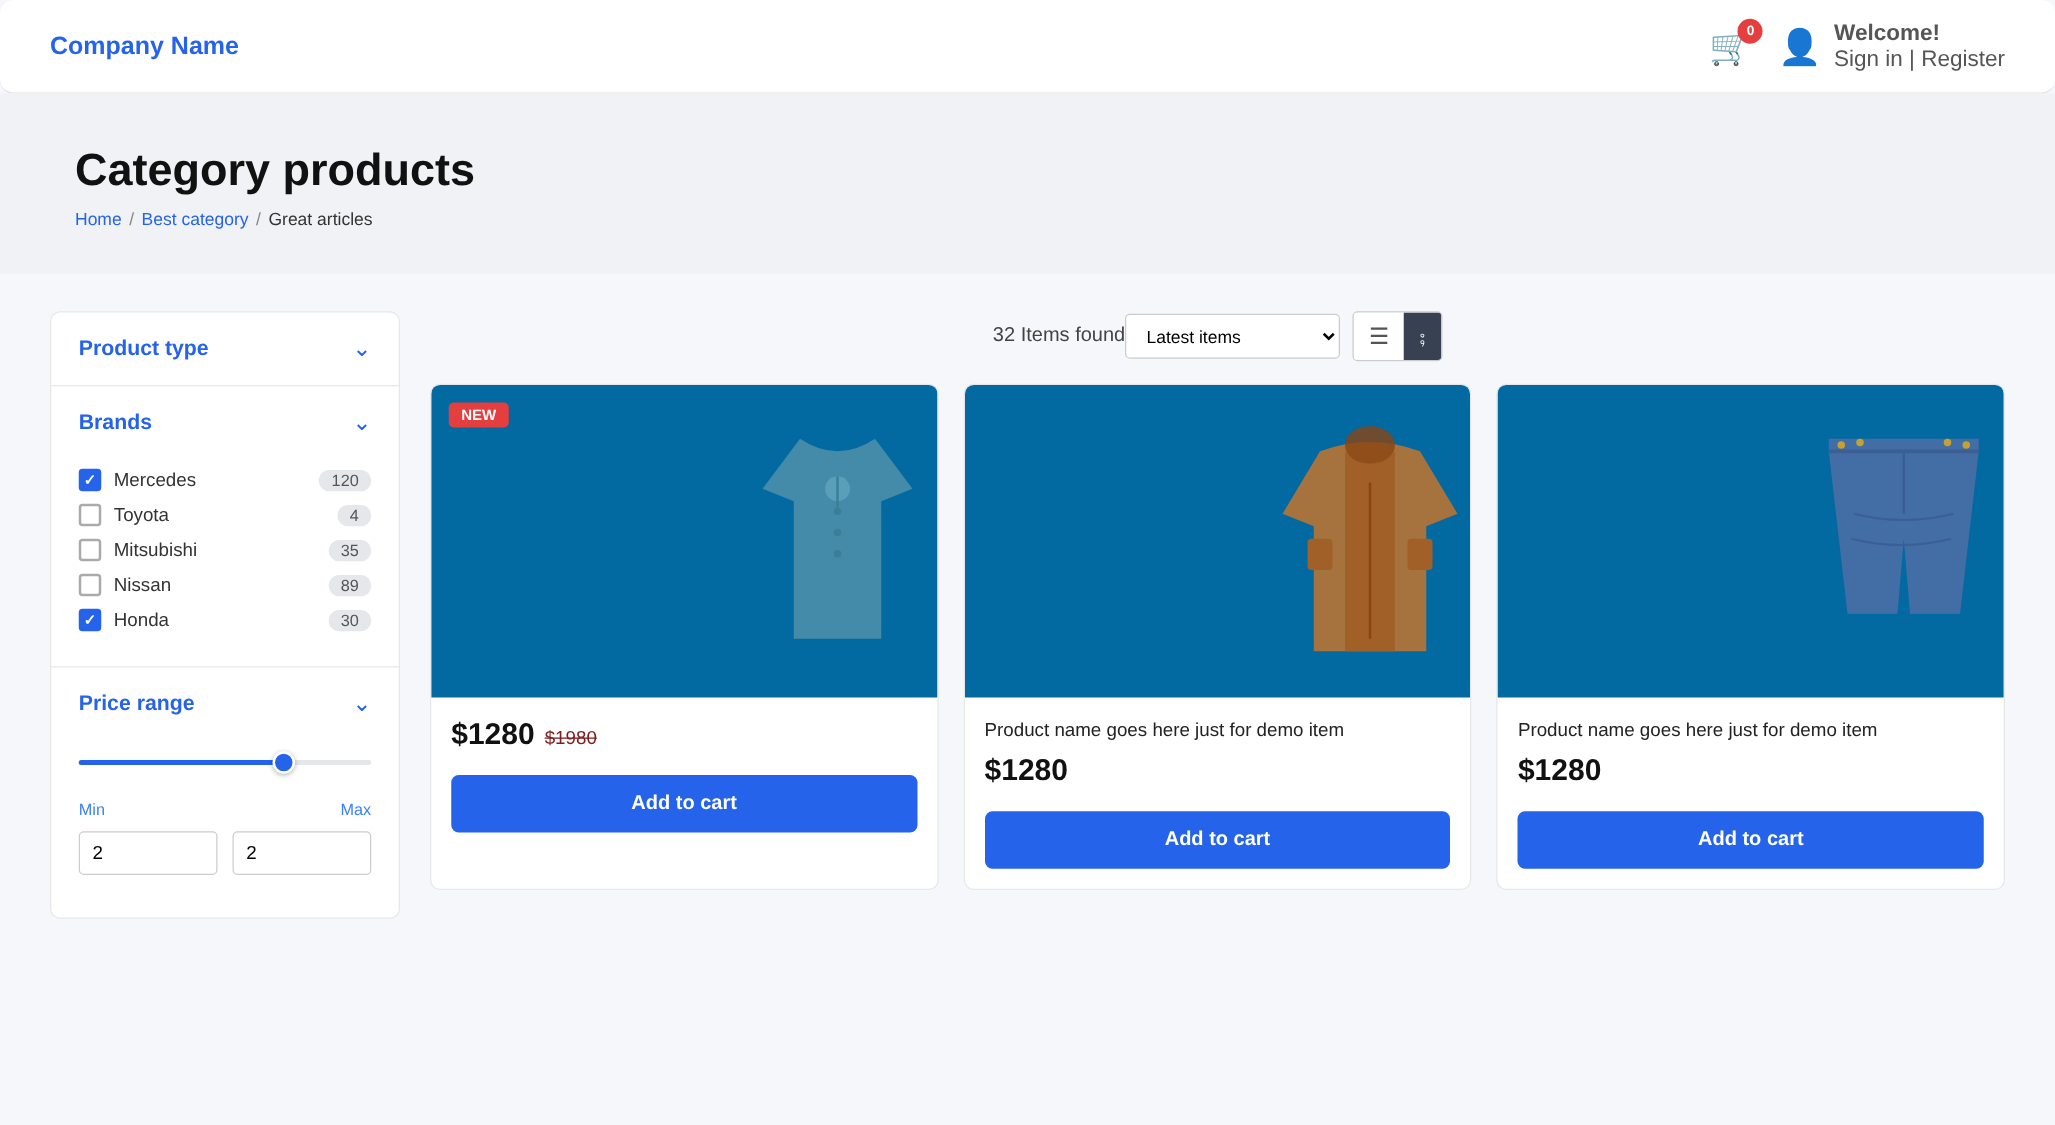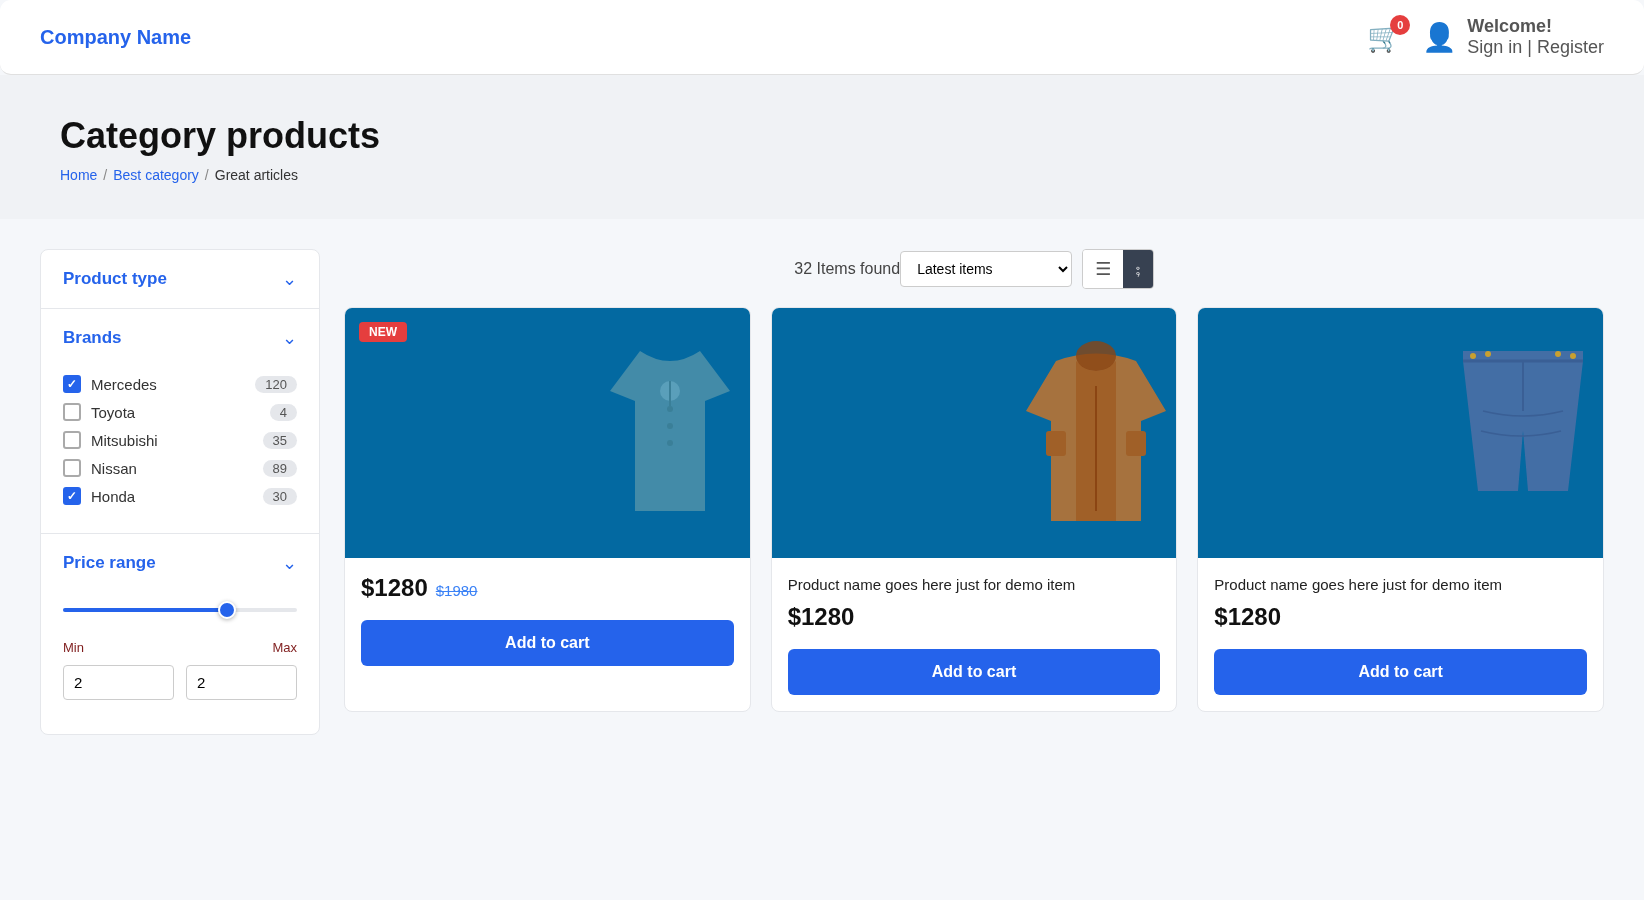--- a/index.html
+++ b/index.html
@@ -231,21 +231,21 @@
       height: 18px;
       background: #2563eb;
       border-radius: 50%;
       border: 2px solid #fff;
       box-shadow: 0 1px 4px rgba(0,0,0,0.3);
     }
     .price-labels {
       display: flex;
       justify-content: space-between;
       font-size: 13px;
-      color: #7f1d1d;
+      color: #3b82f6;
       margin-bottom: 10px;
       margin-top: 28px;
     }
     .price-inputs {
       display: flex;
       gap: 12px;
     }
     .price-input {
       flex: 1;
       border: 1px solid #ccc;
@@ -355,21 +355,21 @@
       align-items: baseline;
       gap: 8px;
     }
     .product-price {
       font-size: 24px;
       font-weight: 700;
       color: #111;
     }
     .product-price-old {
       font-size: 15px;
-      color: #3b82f6;
+      color: #7f1d1d;
       text-decoration: line-through;
     }
     .add-to-cart-btn {
       margin-top: 10px;
       background: #2563eb;
       color: #fff;
       border: none;
       border-radius: 6px;
       padding: 14px;
       font-size: 16px;

